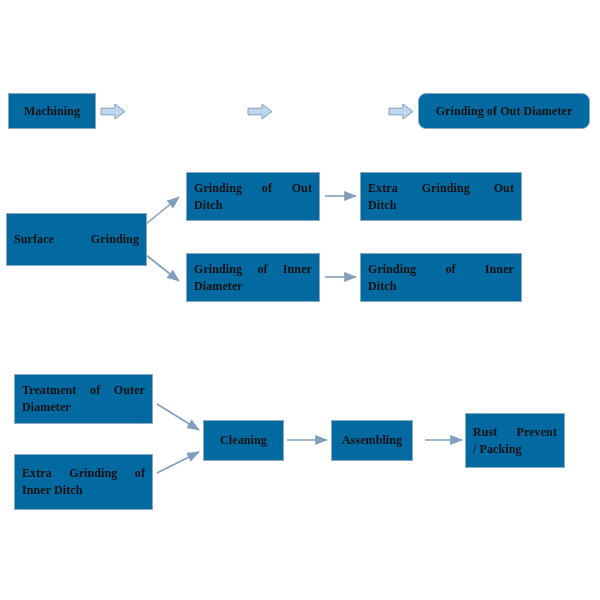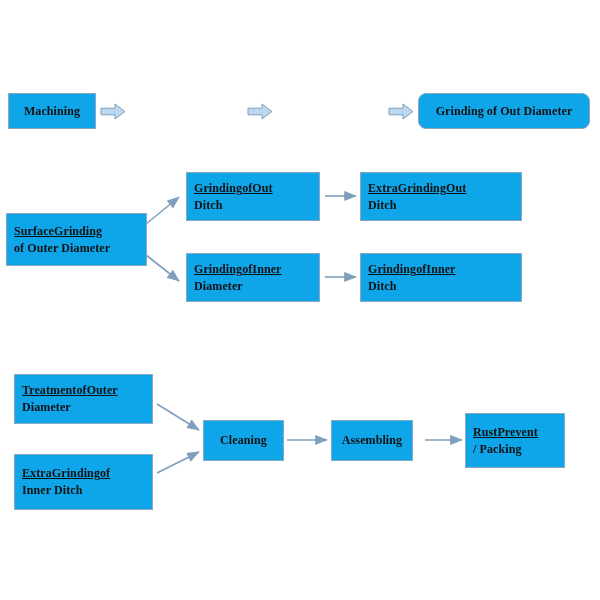--- a/index.html
+++ b/index.html
@@ -12,41 +12,40 @@
     width: 600px;
     height: 600px;
     background: #ffffff;
     overflow: hidden;
     font-family: "Liberation Serif", "DejaVu Serif", serif;
   }
   .node {
     position: absolute;
     box-sizing: border-box;
     border: 1px solid #8aa9c0;
-    background: #0ea5e9;
+    background: #0369a1;
     color: #111111;
     font-weight: bold;
     font-size: 12px;
     line-height: 17px;
     display: flex;
     flex-direction: column;
     justify-content: center;
     padding: 2px 7px;
     letter-spacing: 0.1px;
   }
   .node .line {
     display: block;
     white-space: nowrap;
   }
   
   .node.justify .line.spread {
     display: flex;
-    justify-content: flex-start;
+    justify-content: space-between;
     white-space: nowrap;
-    text-decoration: underline;
   }
   .node.center {
     align-items: center;
     text-align: center;
   }
   svg.wires {
     position: absolute;
     left: 0;
     top: 0;
     width: 600px;
@@ -107,21 +106,20 @@
 
   <div class="node center" style="left:418px; top:93px; width:172px; height:36px;border-radius:8px;">
     <span class="line">Grinding of Out Diameter</span>
   </div>
 
   <div class="node justify" style="left:6px; top:213px; width:141px; height:53px;">
     <span class="line spread">
       <span>Surface</span>
       <span>Grinding</span>
     </span>
-    <span class="line">of Outer Diameter</span>
   </div>
 
   <div class="node justify" style="left:186px; top:172px; width:134px; height:49px;">
     <span class="line spread">
       <span>Grinding</span>
       <span>of</span>
       <span>Out</span>
     </span>
     <span class="line">Ditch</span>
   </div>

